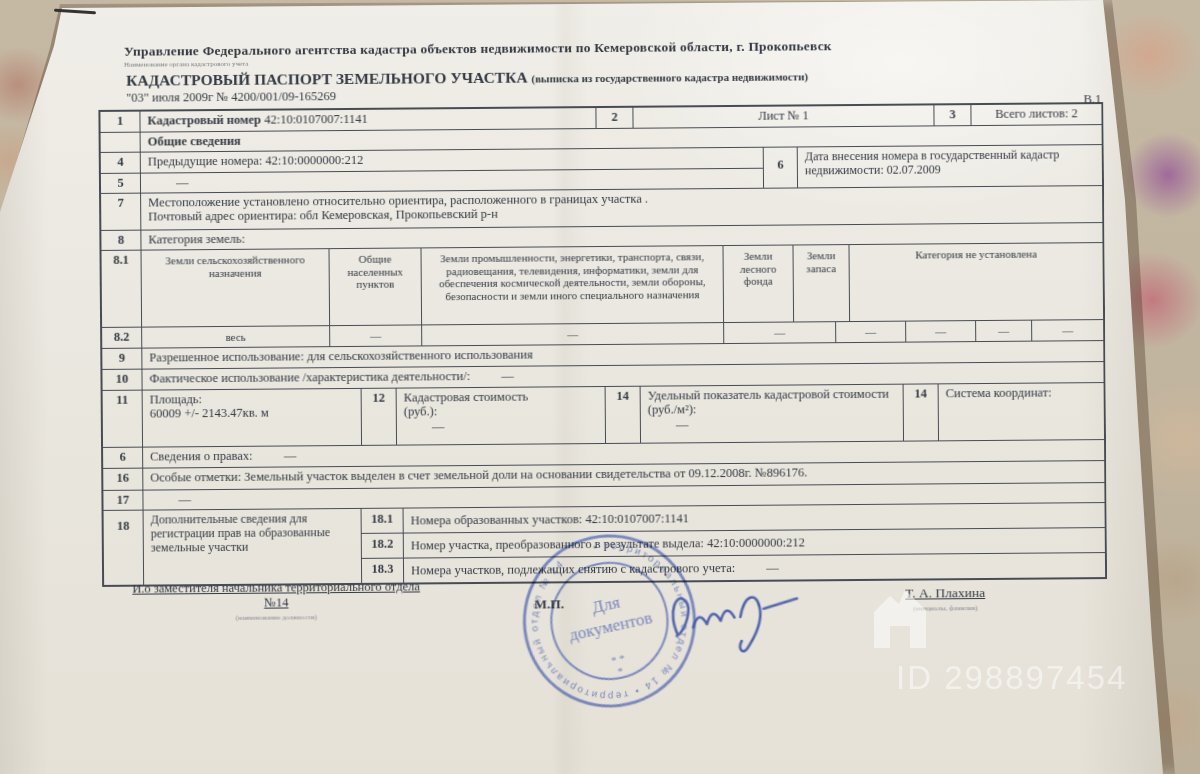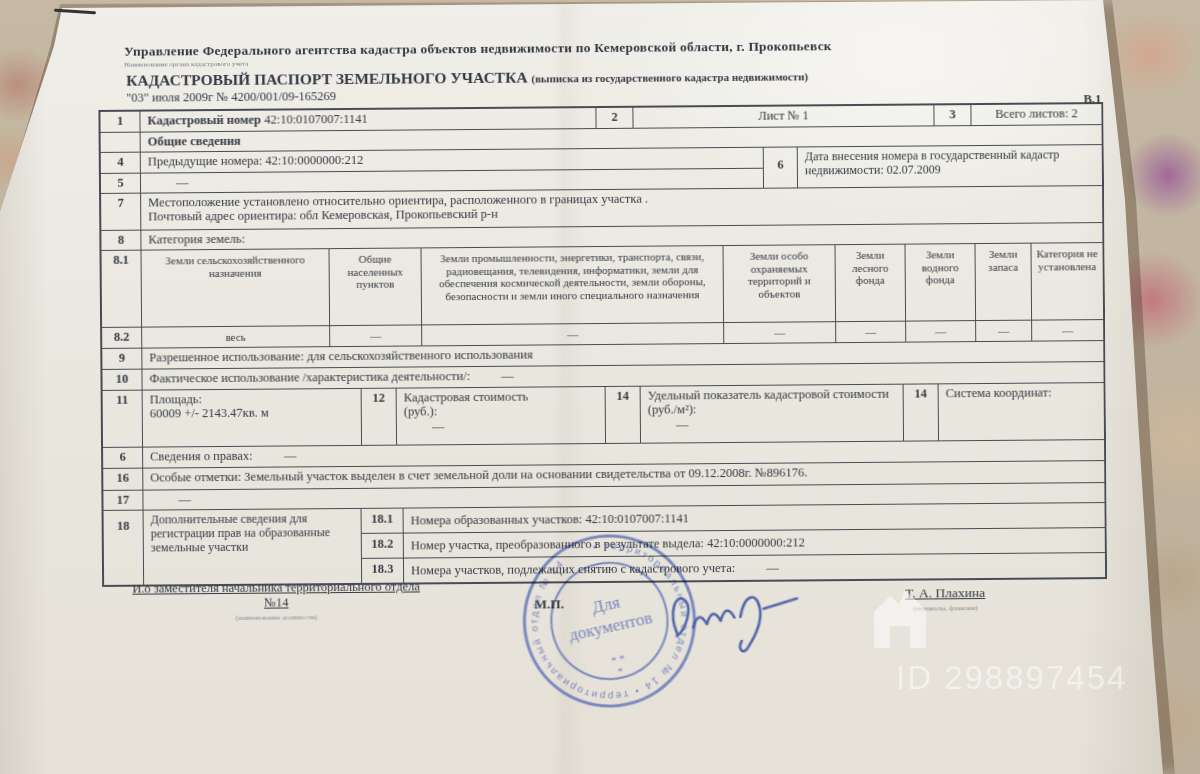--- a/index.html
+++ b/index.html
@@ -33,21 +33,21 @@
       linear-gradient(#f0eee8, #e9e6de 55%, #e5e1d7);
   }
   .content{position:absolute;left:100px;top:40px;width:1005px;transform:rotate(-0.45deg);transform-origin:50% 50%;}
 
   
   .authority{margin-left:26px;font-weight:bold;font-size:13.5px;letter-spacing:.2px;}
   .authority-caption{margin-left:26px;font-size:7px;color:#7b7e85;margin-top:1px;}
   .doc-title{margin-left:28px;font-weight:bold;font-size:15.5px;margin-top:3px;}
   .doc-title .suffix{font-size:11px;}
   .date-line{margin-left:28px;font-size:12.5px;margin-top:1px;}
-  .form-code{position:absolute;right:2px;top:56px;font-weight:bold;font-size:12.5px;}
+  .form-code{position:absolute;right:2px;top:56px;font-weight:normal;font-size:12.5px;}
 
   
   .ctable{border:2px solid #474b54;margin-top:4px;font-size:12.5px;line-height:1.15;}
   .trow{display:flex;border-bottom:1.5px solid #474b54;align-items:stretch;}
   .trow:last-child{border-bottom:none;}
   .num{width:40px;flex:0 0 40px;font-weight:bold;text-align:center;border-right:1.5px solid #474b54;padding-top:2px;box-sizing:border-box;}
   .cell{padding:2px 7px;box-sizing:border-box;}
   .vline{border-right:1.5px solid #474b54;}
   .bold{font-weight:bold;}
   .dash{display:inline-block;margin-left:28px;}
@@ -174,23 +174,21 @@
       <div class="trow" style="height:19px;">
         <div class="num">8</div>
         <div class="cell">Категория земель:</div>
       </div>
 
       <div class="trow hdr81">
         <div class="num">8.1</div>
         <div class="c81 vline w-agri">Земли сельскохозяйственного назначения</div>
         <div class="c81 vline w-set">Общие населенных пунктов</div>
         <div class="c81 vline w-ind">Земли промышленности, энергетики, транспорта, связи, радиовещания, телевидения, информатики, земли для обеспечения космической деятельности, земли обороны, безопасности и земли иного специального назначения</div>
-        <div class="c81 vline w-prot">Земли особо охраняемых территорий и объектов</div>
         <div class="c81 vline w-for">Земли лесного фонда</div>
-        <div class="c81 vline w-wat">Земли водного фонда</div>
         <div class="c81 vline w-res">Земли запаса</div>
         <div class="c81 w-cat">Категория не установлена</div>
       </div>
 
       <div class="trow val82">
         <div class="num">8.2</div>
         <div class="c81 mid vline w-agri">весь</div>
         <div class="c81 mid vline w-set">—</div>
         <div class="c81 mid vline w-ind">—</div>
         <div class="c81 mid vline w-prot">—</div>

